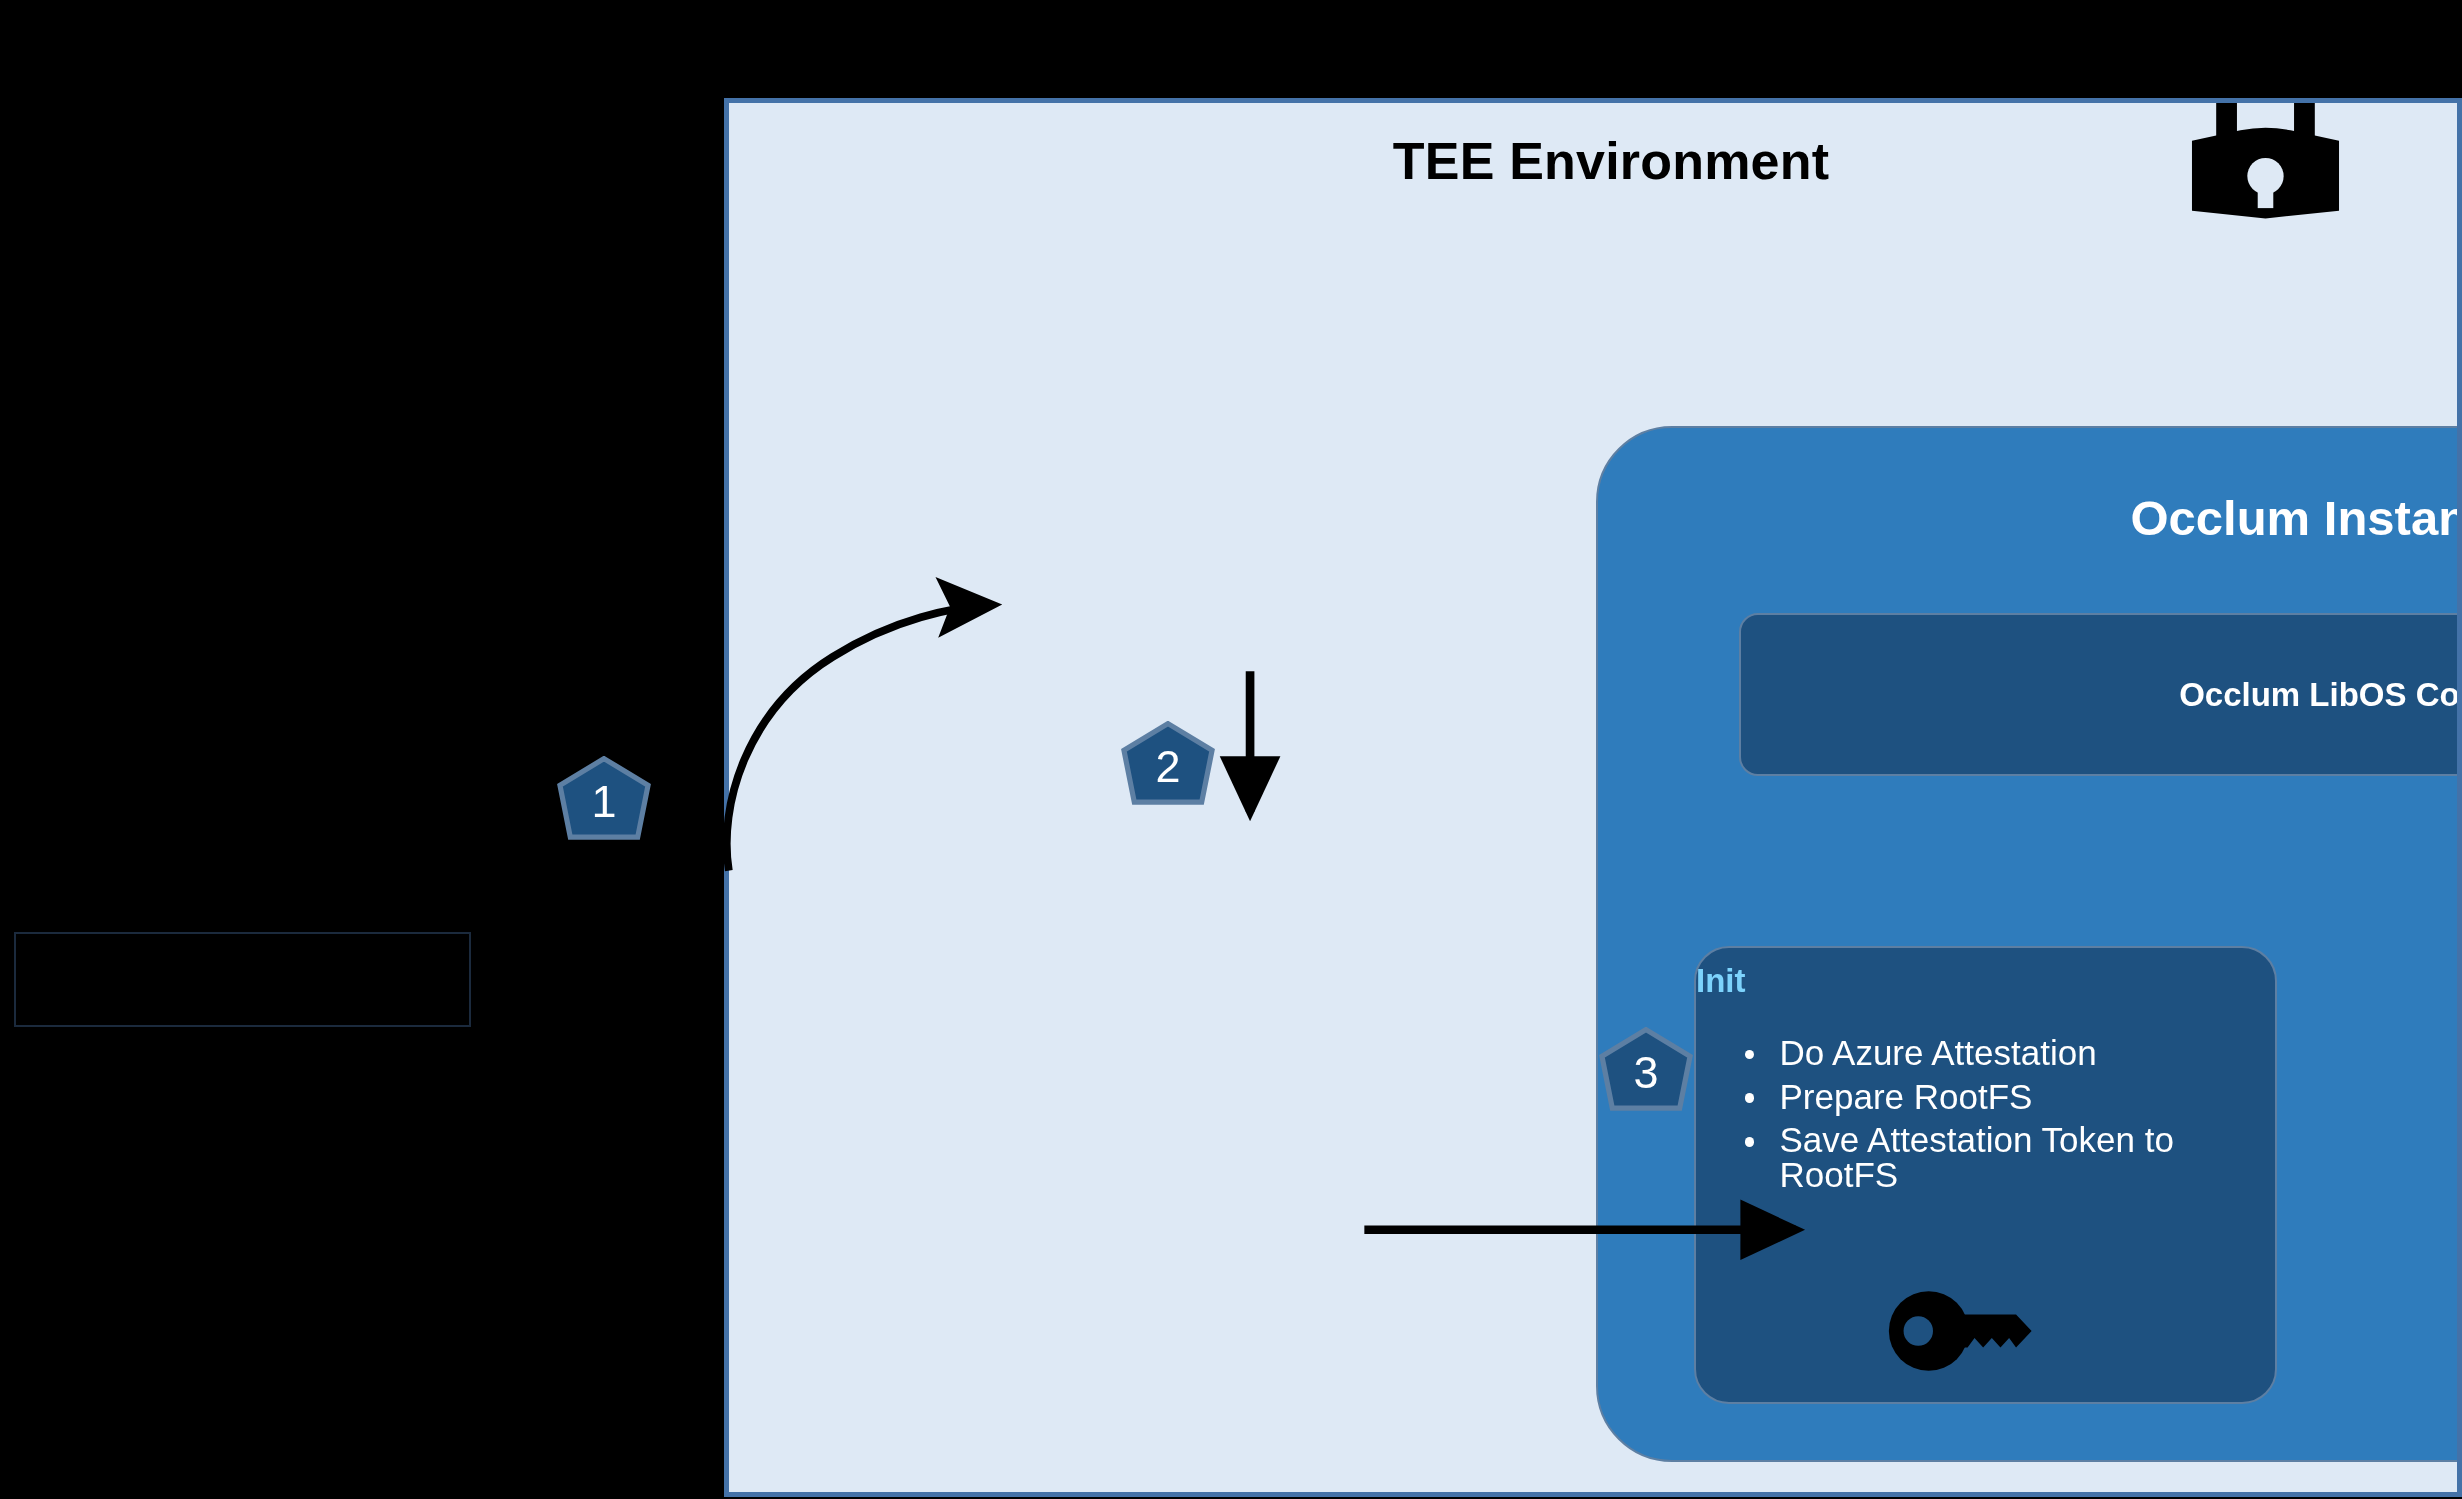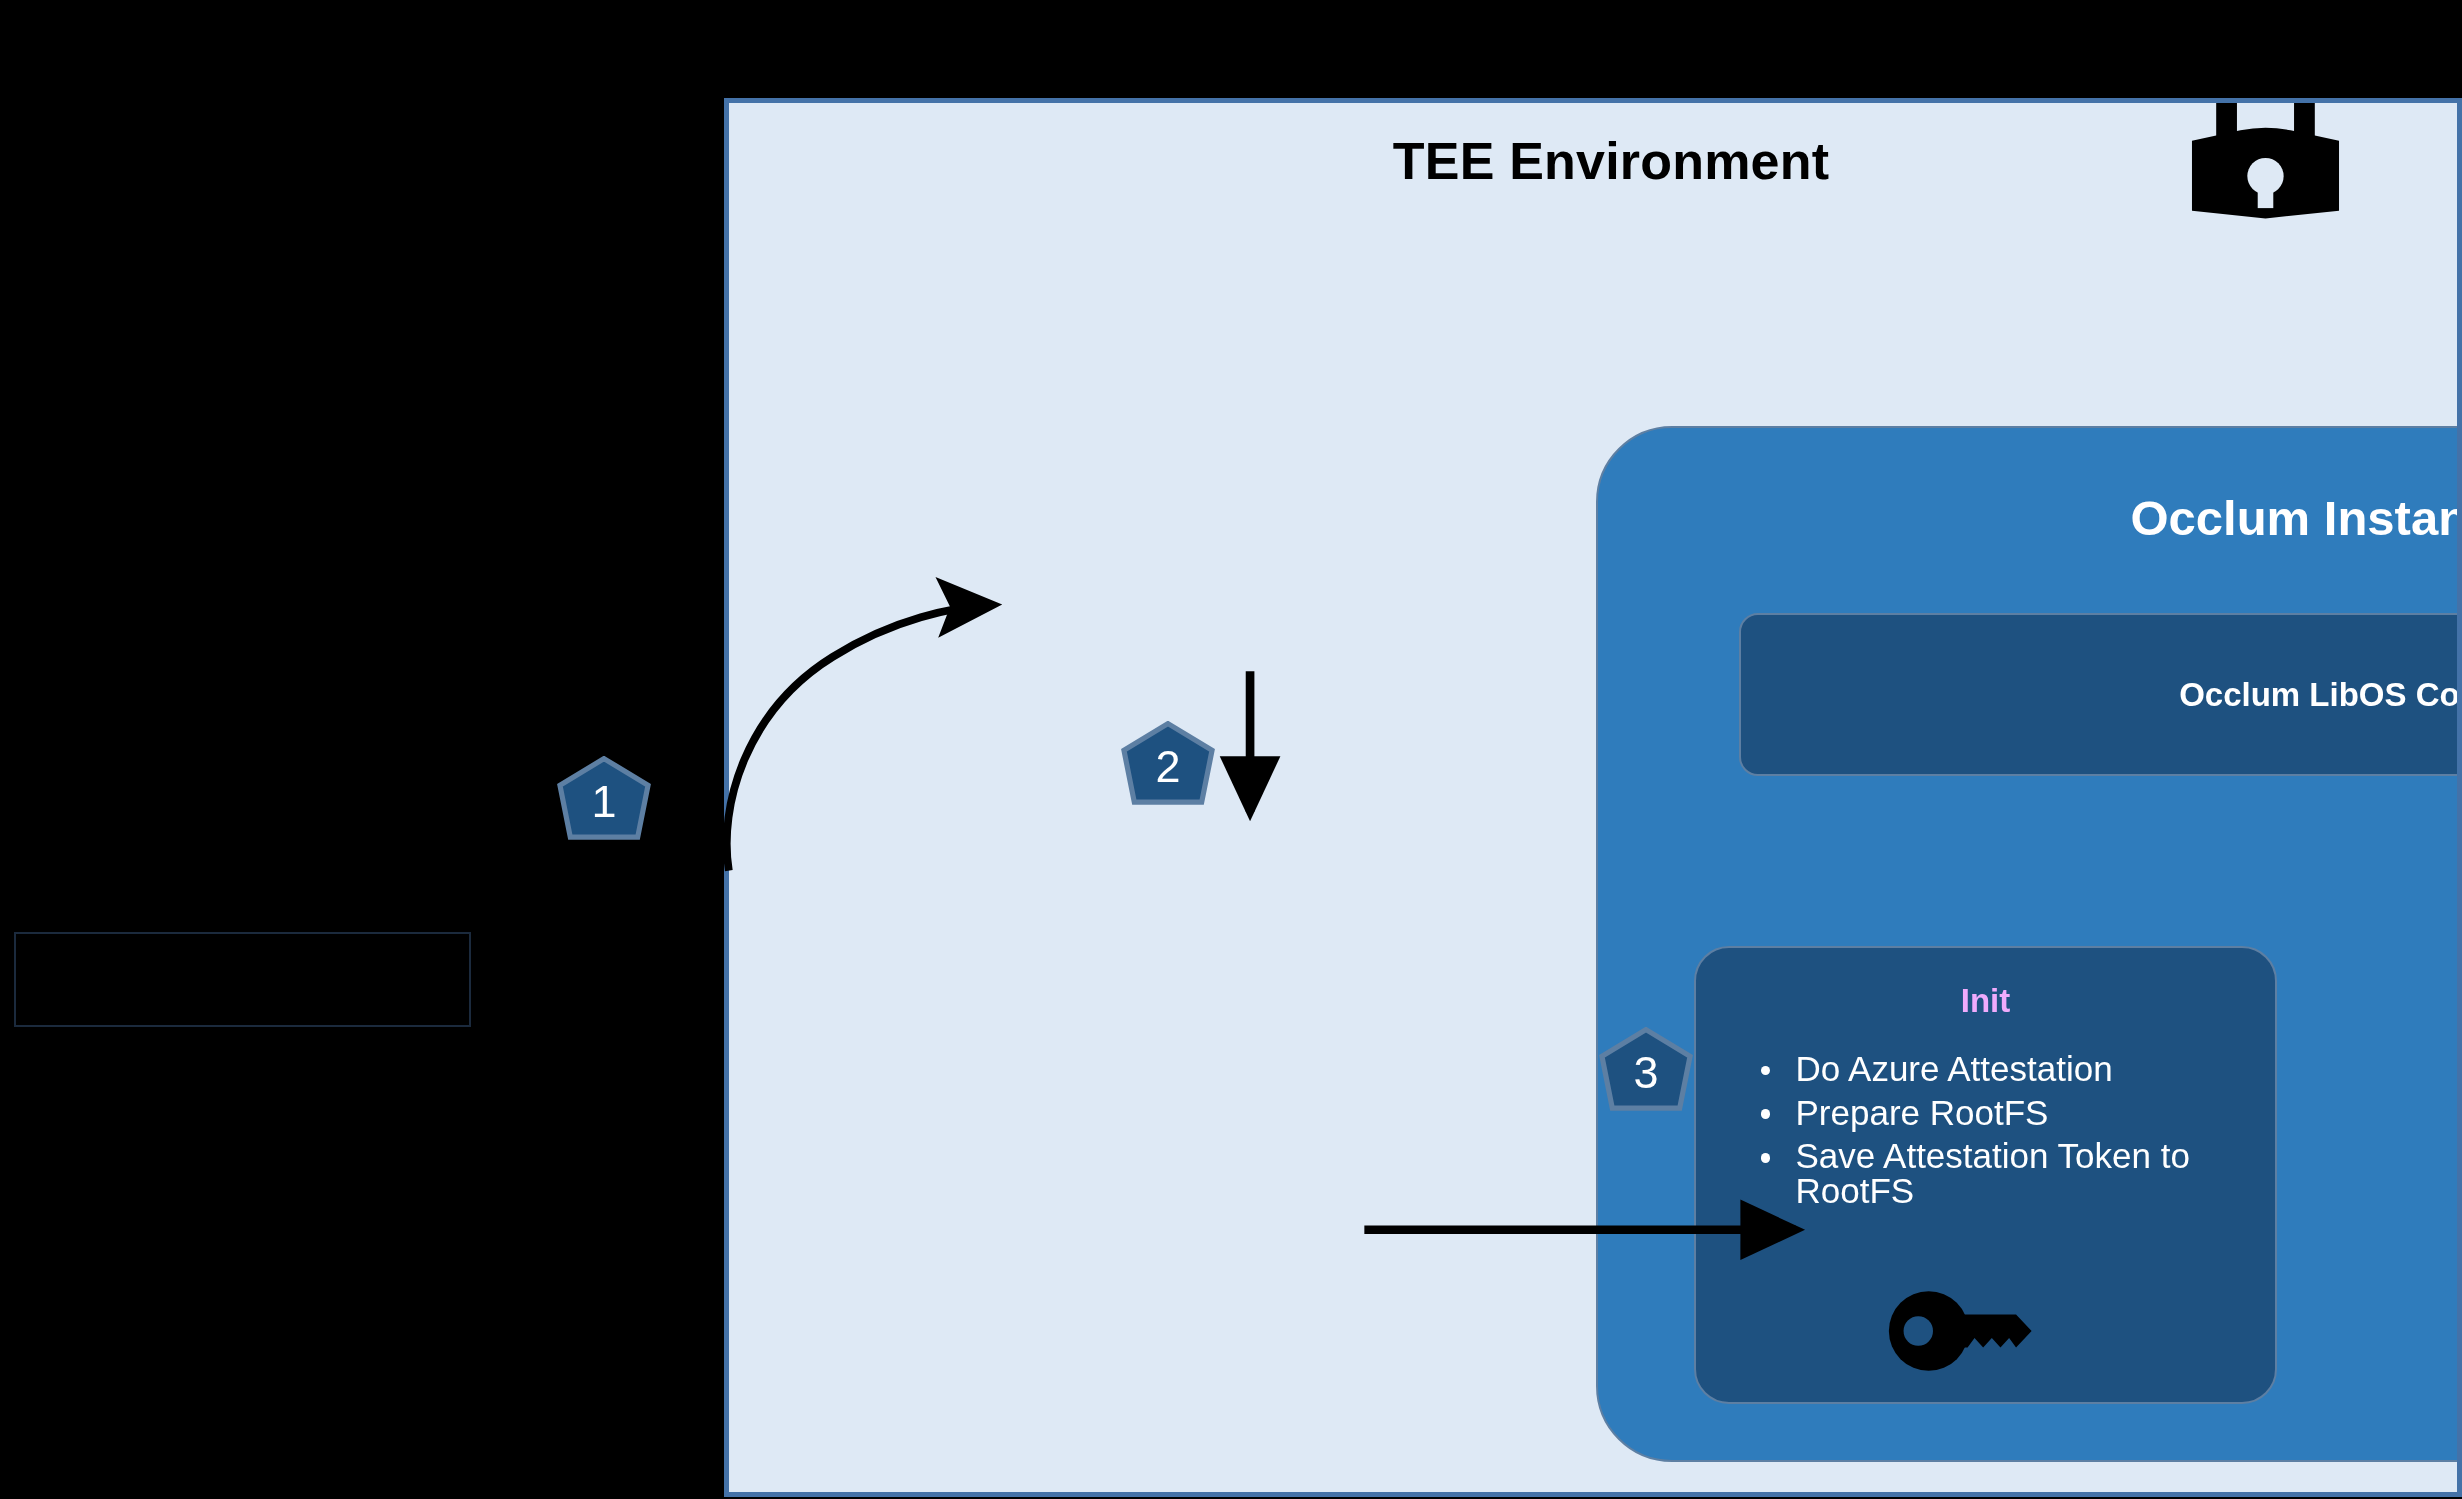--- a/index.html
+++ b/index.html
@@ -121,32 +121,31 @@
     height: 458px;
     background: #1e5180;
     border: 2.6px solid #5d7fa3;
     border-radius: 35px;
     box-sizing: border-box;
   }
   #init-title {
     position: absolute;
     left: 0;
     right: 0;
-    top: 34px;
-    text-align: center;
+    top: 14px;
     font-size: 33px;
     font-weight: bold;
-    color: #f0abfc;
+    color: #7dd3fc;
   }
   #init-list {
     position: absolute;
     left: 29.5px;
     top: 87px;
     right: 15.6px;
-    margin: 16px;
+    margin: 0;
     padding: 0;
     list-style: none;
   }
   #init-list li {
     position: relative;
     padding-left: 54px;
     font-size: 35px;
     line-height: 1.0;
     color: #ffffff;
     margin-bottom: 8.7px;

